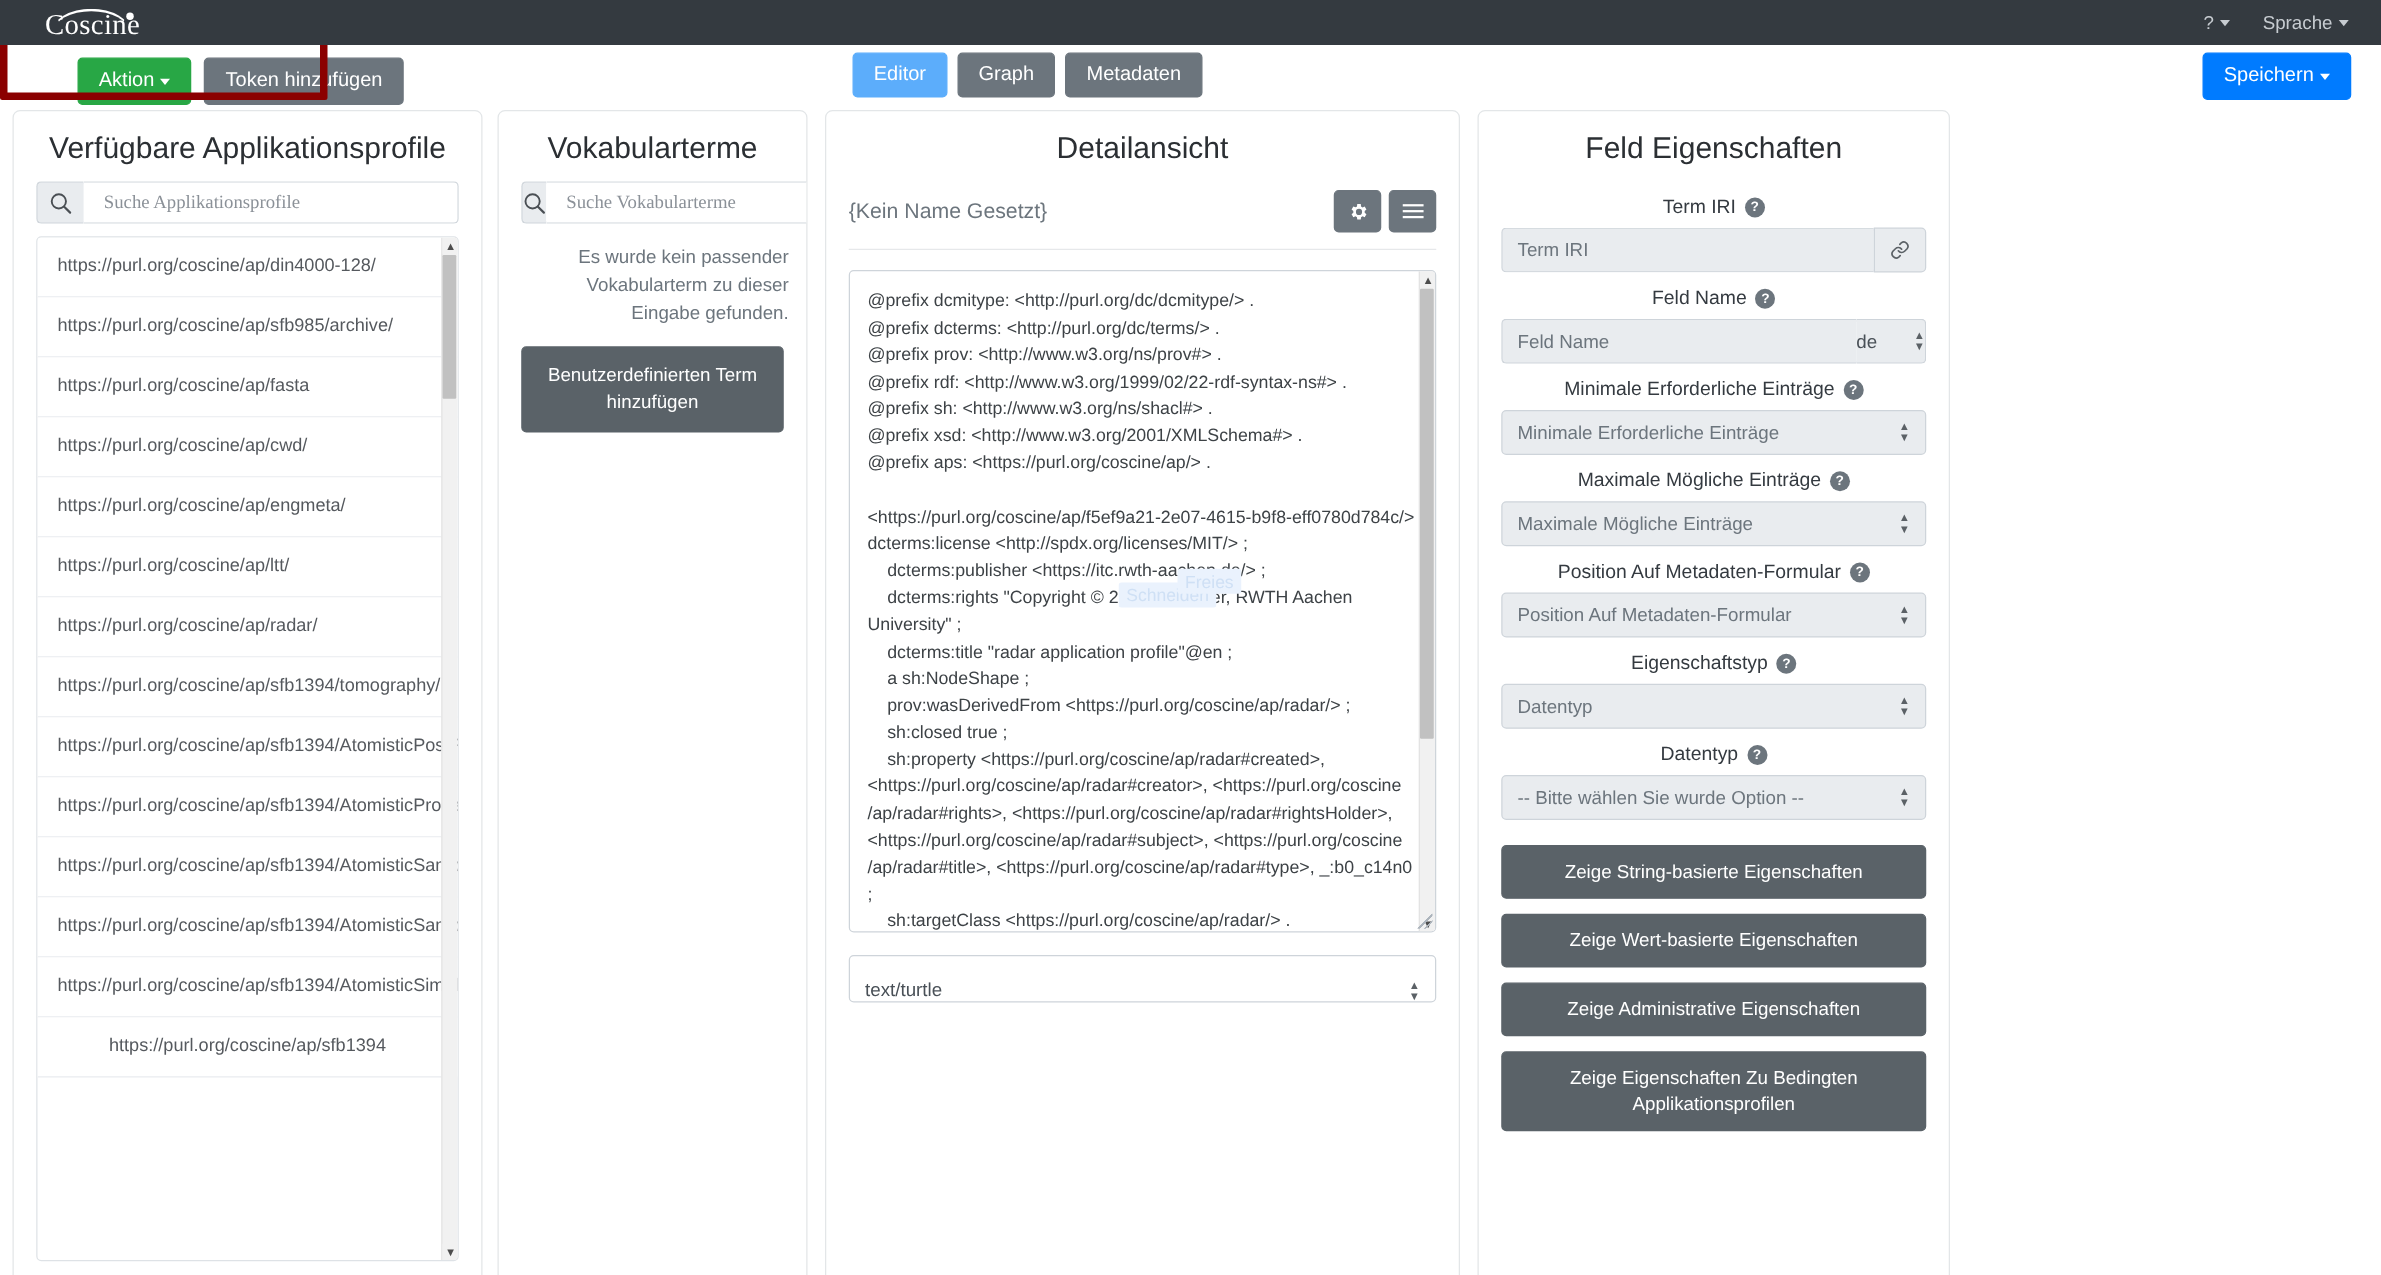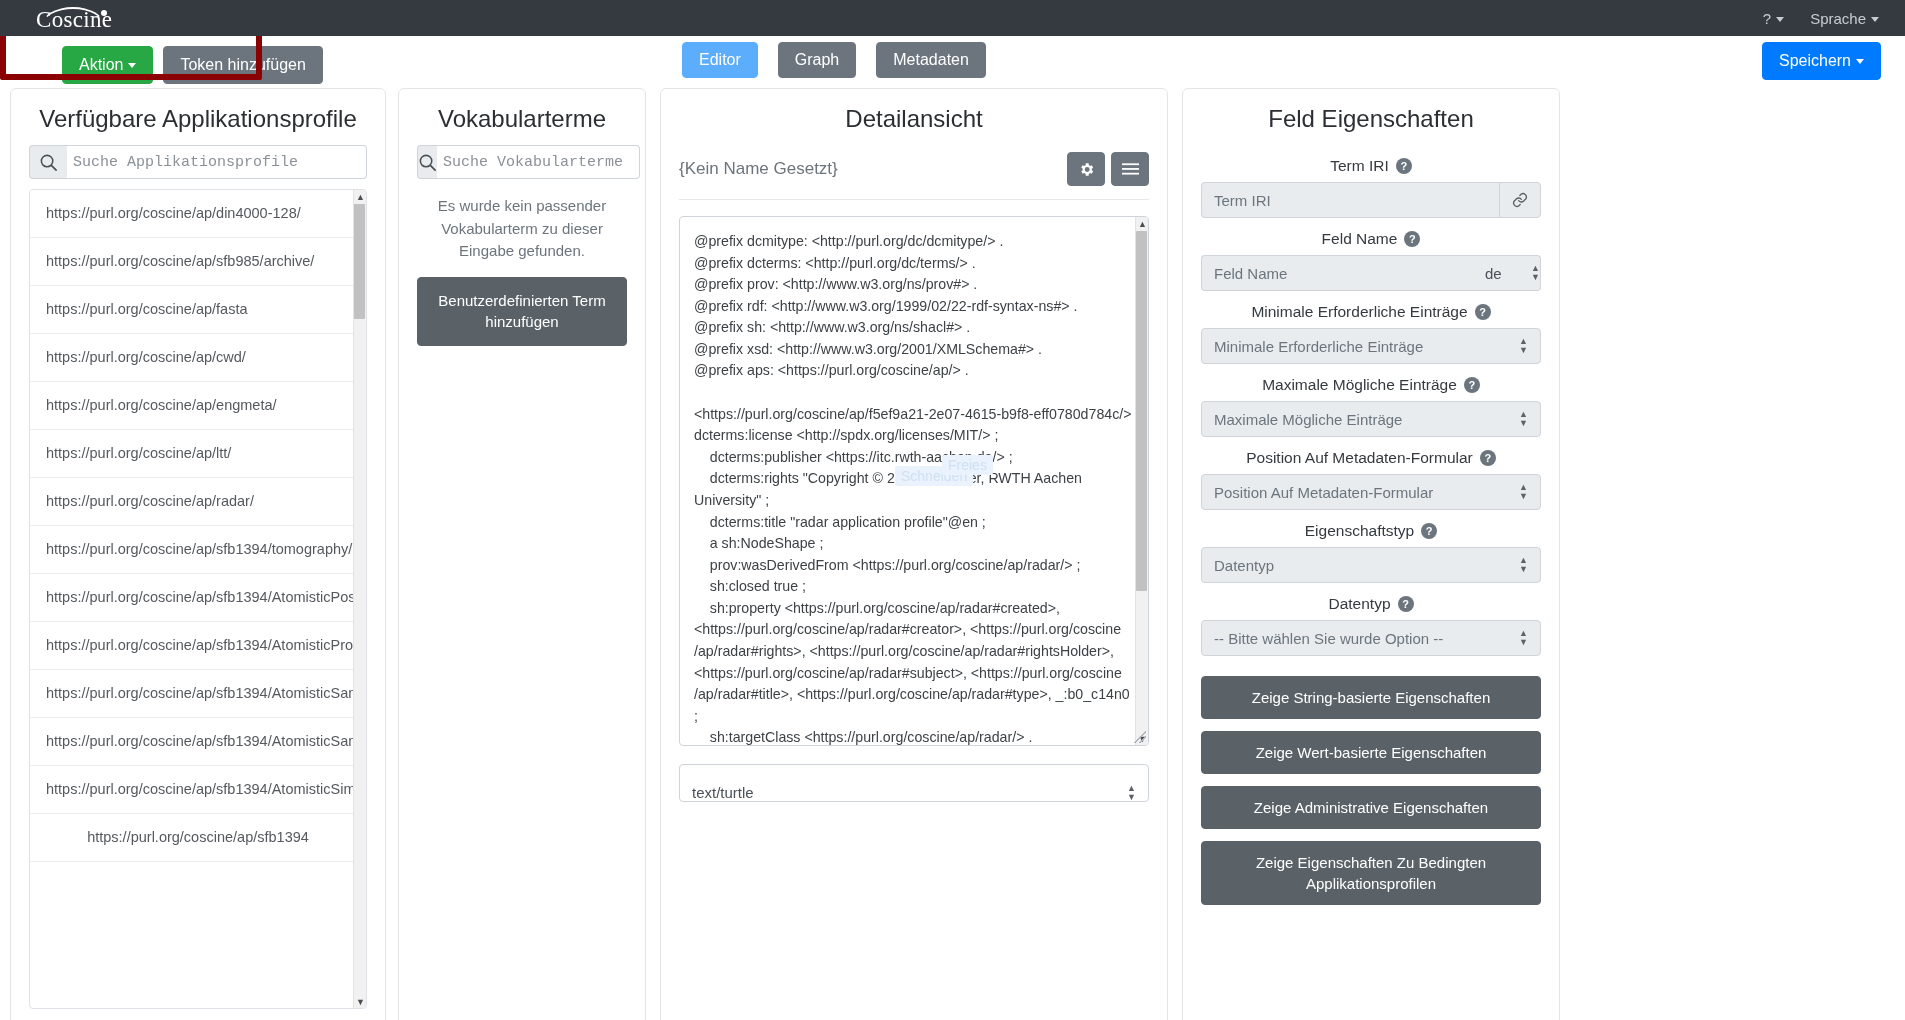--- a/index.html
+++ b/index.html
@@ -58,21 +58,21 @@
   #aktion-btn { font-size: 16px; padding: 9px 16px; }
   #token-btn  { font-size: 16px; padding: 9px 16px; }
 
   .highlight-box {
     position: absolute; left: 0px; top: 22px;
     width: 262px; height: 58px;
     border: 6px solid #8b0000; border-radius: 2px;
     pointer-events: none; z-index: 4;
   }
 
-  .tabs { position: absolute; left: 682px; top: 42px; display: flex; gap: 20px; align-items: flex-end; }
+  .tabs { position: absolute; left: 682px; top: 42px; display: flex; gap: 8px; align-items: flex-end; }
   .tabs .btn { padding: 8px 16px; font-size: 16px; }
 
   .save-group { position: absolute; right: 24px; top: 42px; }
   .save-group .btn { padding: 9px 16px; font-size: 16px; }
 
   
   .panel {
     position: absolute; top: 88px;
     background: #fff; border: 1px solid #e3e6e8; border-radius: 6px;
     overflow: hidden;
@@ -88,22 +88,22 @@
   #panel-field    { left: 1182px; width: 378px; height: 945px; }
 
   
   .search-group { display: flex; margin: 0 18px 10px; height: 34px; }
   .search-icon-box {
     width: 38px; background: #e9ecef; border: 1px solid #ced4da; border-right: none;
     border-radius: 4px 0 0 4px; display: flex; align-items: center; justify-content: center;
   }
   .search-input {
     flex: 1; border: 1px solid #ced4da; border-left: none; border-radius: 0 4px 4px 0;
-    font-size: 15px; color: #495057; padding: 0 6px; outline: none;
-    font-family: Liberation Mono, monospace; background: #fff;
+    font-size: 15px; color: #495057; padding: 0 16px; outline: none;
+    font-family: Liberation Serif, serif; background: #fff;
   }
   .search-input::placeholder { color: #8b9198; }
 
   
   .list-wrap {
     position: relative; margin: 0 18px;
     border: 1px solid #dee2e6; border-radius: 4px;
     height: 820px; overflow: hidden; background: #fff;
   }
   .list-item {
@@ -123,21 +123,21 @@
   }
   .scroll-arrow.up { top: 0; }
   .scroll-arrow.down { bottom: 0; }
   .scroll-thumb {
     position: absolute; right: 1px; top: 14px; width: 11px; height: 115px;
     background: #c1c1c1; border-radius: 1px;
   }
 
   
   .vocab-msg {
-    text-align: center; font-size: 15px; color: #6c757d;
+    text-align: right; font-size: 15px; color: #6c757d;
     line-height: 1.5; padding: 6px 14px 14px;
   }
   .vocab-btn {
     display: block; margin: 0 18px; width: calc(100% - 36px);
     padding: 12px 10px; font-size: 15px; text-align: center; line-height: 1.45;
     border-radius: 4px; background: #5a6268; border: 1px solid #5a6268; color: #fff;
     cursor: pointer;
   }
 
   

